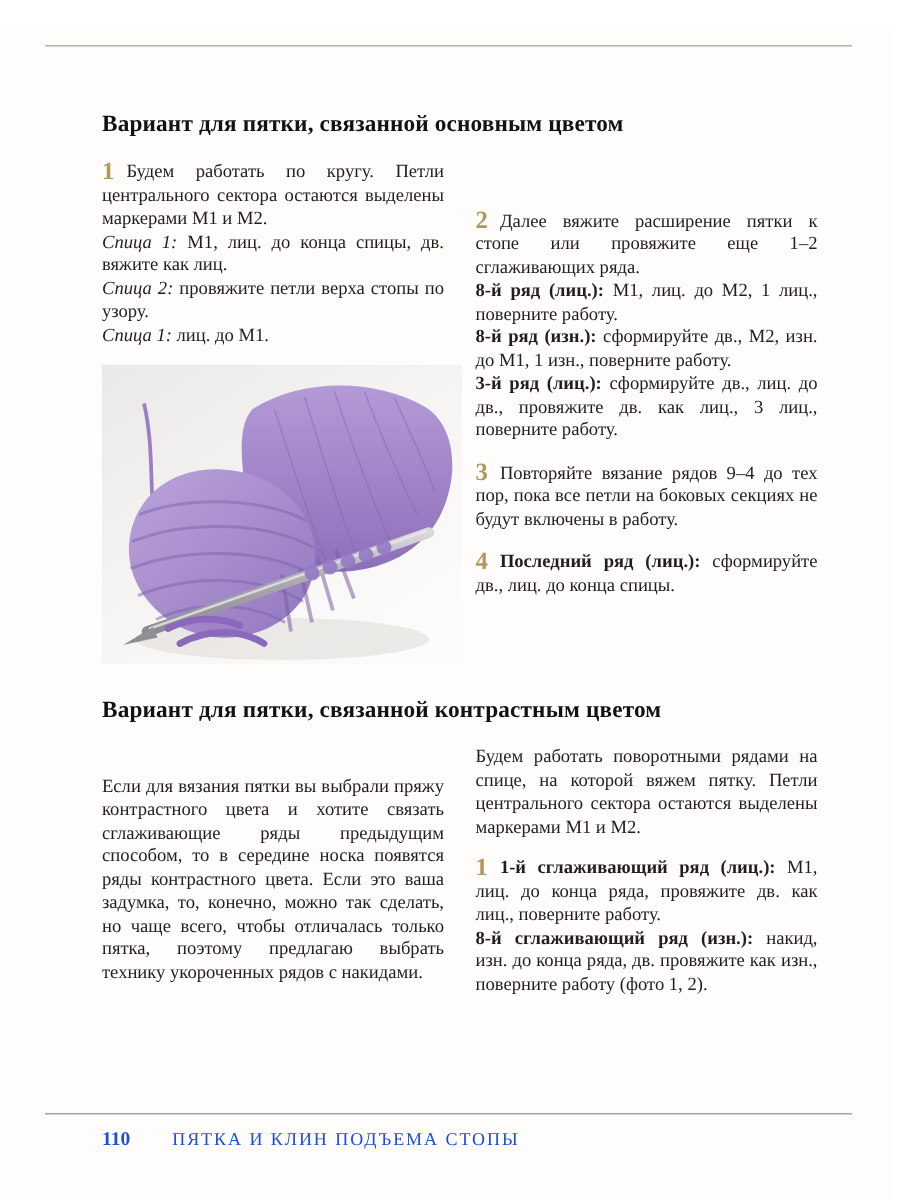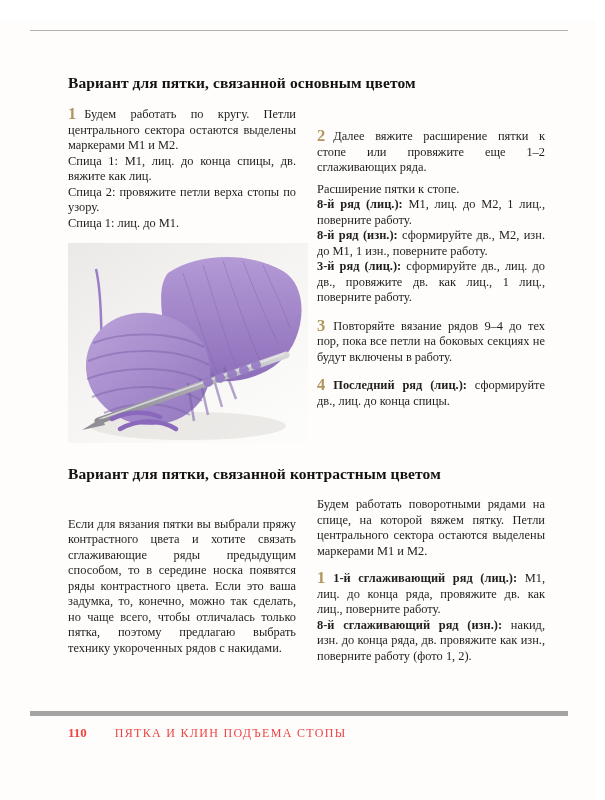--- a/index.html
+++ b/index.html
@@ -26,31 +26,31 @@
   .title.second { margin: 22px 0 14px; }
   .cols { display: flex; gap: 21px; align-items: center; }
   .col { flex: 0 0 228px; width: 228px; }
   .step { margin-bottom: 12px; }
   .para {
     margin: 0; font-size: 12.4px; line-height: 15.5px;
     text-align: justify; text-justify: inter-word;
   }
   .para.gap { margin-top: 6px; }
   .para .b { font-weight: 700; }
-  .para .i { }
+  .para .i { font-style: italic; }
   .stepnum {
     color: #b2975c; font-size: 16.5px; font-weight: 700;
     padding-right: 8px; line-height: 1; vertical-align: -1px;
   }
   .photo { margin: 12px 0 0; width: 240px; padding: 0; }
   .photo svg { display: block; }
   .footer {
-    position: absolute; top: 691px; left: 30px; right: 28px;
-    border-top: 5px solid #a3a3a3; padding: 7px 0 0 38px;
-    color: #ef4444; white-space: nowrap;
+    position: absolute; top: 722px; left: 30px; right: 28px;
+    border-top: 1px solid #a3a3a3; padding: 7px 0 0 38px;
+    color: #1d4ed8; white-space: nowrap;
   }
   .pagenum { font-weight: 700; font-size: 13px; }
   .chapter { font-size: 12px; letter-spacing: 1.3px; margin-left: 24px; }
   .watermark {
     position: absolute; right: 10px; bottom: 2px;
     font-family: "Liberation Sans", sans-serif;
     font-size: 11.5px; color: #e4687e; opacity: 0.92;
   }
 </style>
 </head>
@@ -141,24 +141,23 @@
               <path d="M52,186 C70,176 92,176 108,186"></path>
               <path d="M44,176 C60,168 78,168 92,174"></path>
             </g>
           </svg>
         </figure>
       </div>
 
       <div class="col">
         <div class="step">
           <p class="para"><span class="stepnum">2</span><span><span>Далее вяжите расширение пятки к стопе или провяжите еще 1–2 сглаживающих ряда.</span></span></p>
-          <p class="para gap"><span>Расширение пятки к стопе.</span></p>
           <p class="para"><span class="b">8-й ряд (лиц.):</span><span> М1, лиц. до М2, 1 лиц., поверните работу.</span></p>
           <p class="para"><span class="b">8-й ряд (изн.):</span><span> сформируйте дв., М2, изн. до М1, 1 изн., поверните работу.</span></p>
-          <p class="para"><span class="b">3-й ряд (лиц.):</span><span> сформируйте дв., лиц. до дв., провяжите дв. как лиц., 1 лиц., поверните работу.</span></p>
+          <p class="para"><span class="b">3-й ряд (лиц.):</span><span> сформируйте дв., лиц. до дв., провяжите дв. как лиц., 3 лиц., поверните работу.</span></p>
         </div>
         <div class="step">
           <p class="para"><span class="stepnum">3</span><span><span>Повторяйте вязание рядов 9–4 до тех пор, пока все петли на боковых секциях не будут включены в работу.</span></span></p>
         </div>
         <div class="step">
           <p class="para"><span class="stepnum">4</span><span><span class="b">Последний ряд (лиц.):</span><span> сформируйте дв., лиц. до конца спицы.</span></span></p>
         </div>
       </div>
 
     </div>

